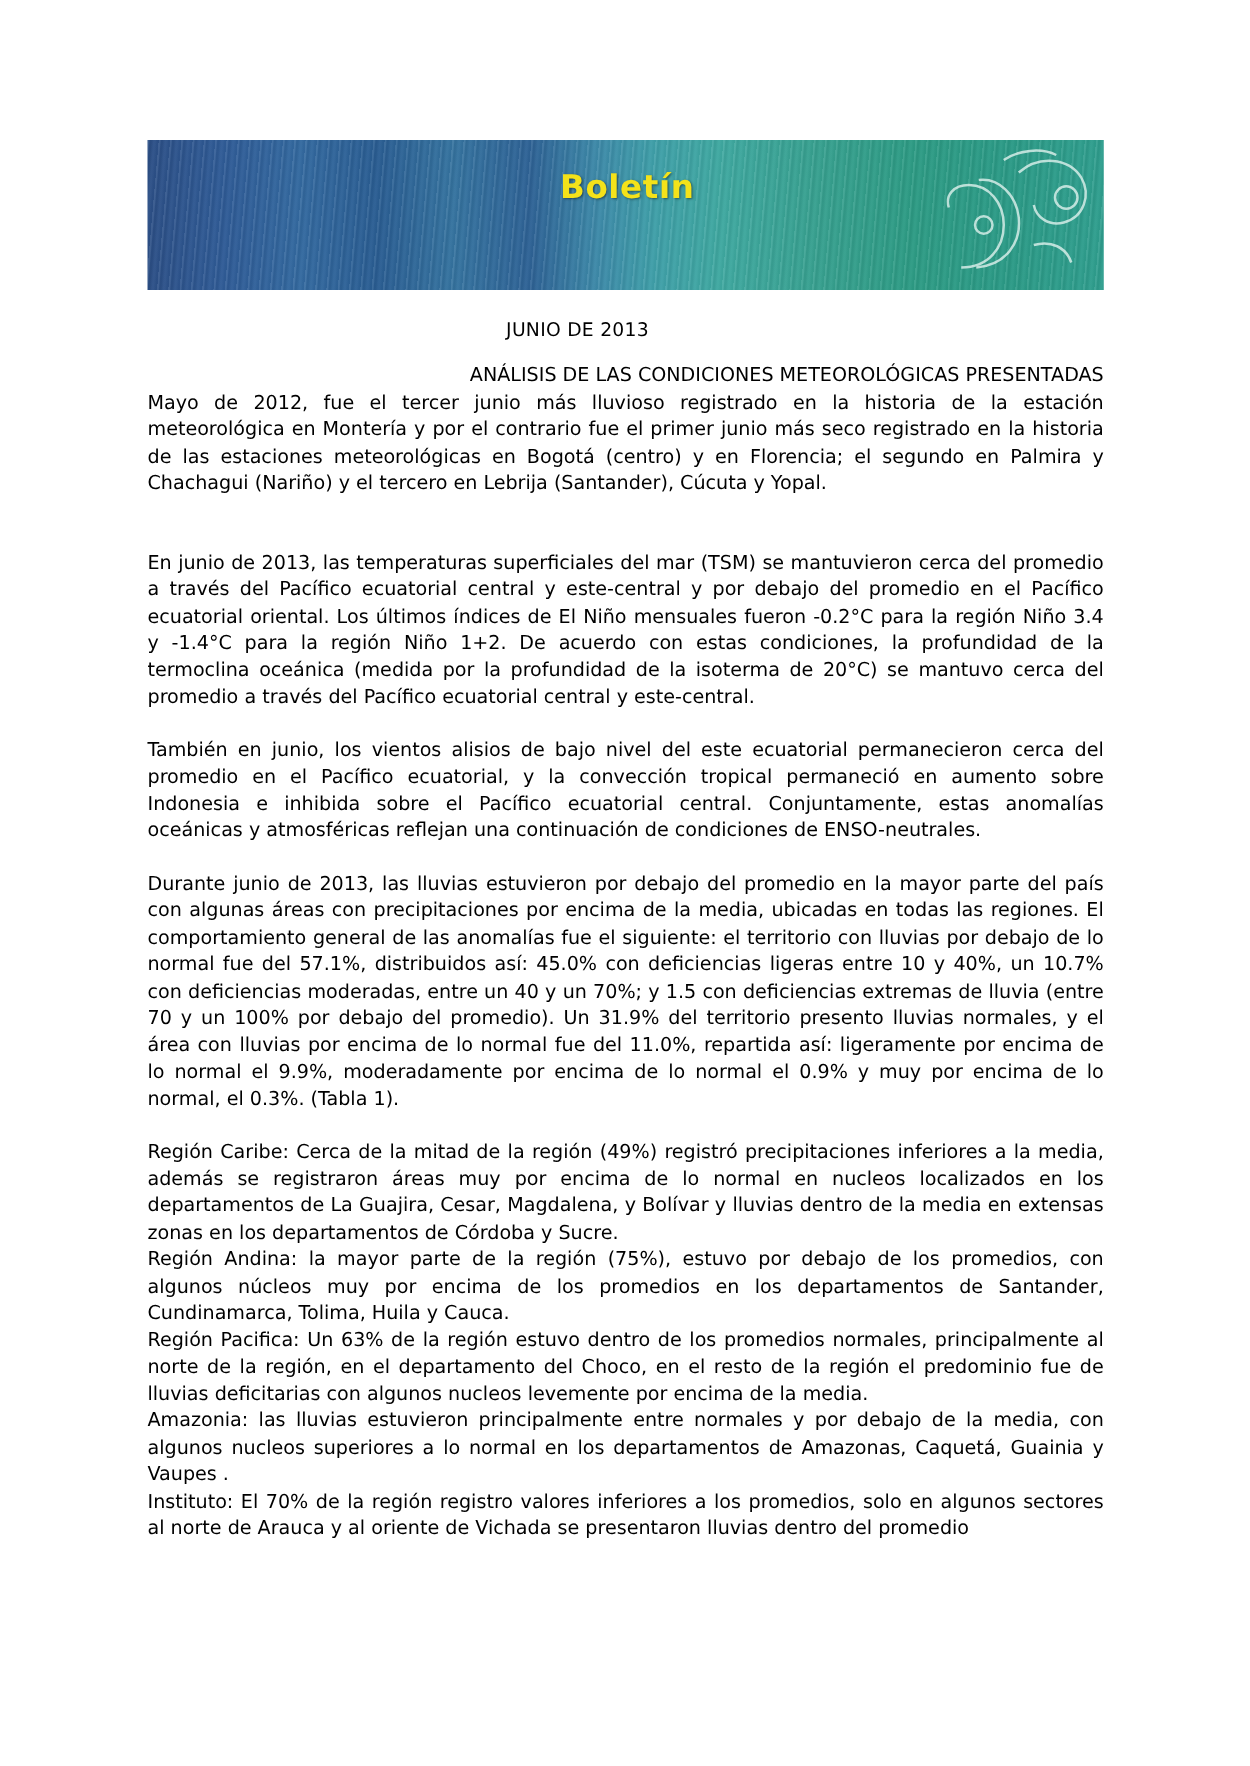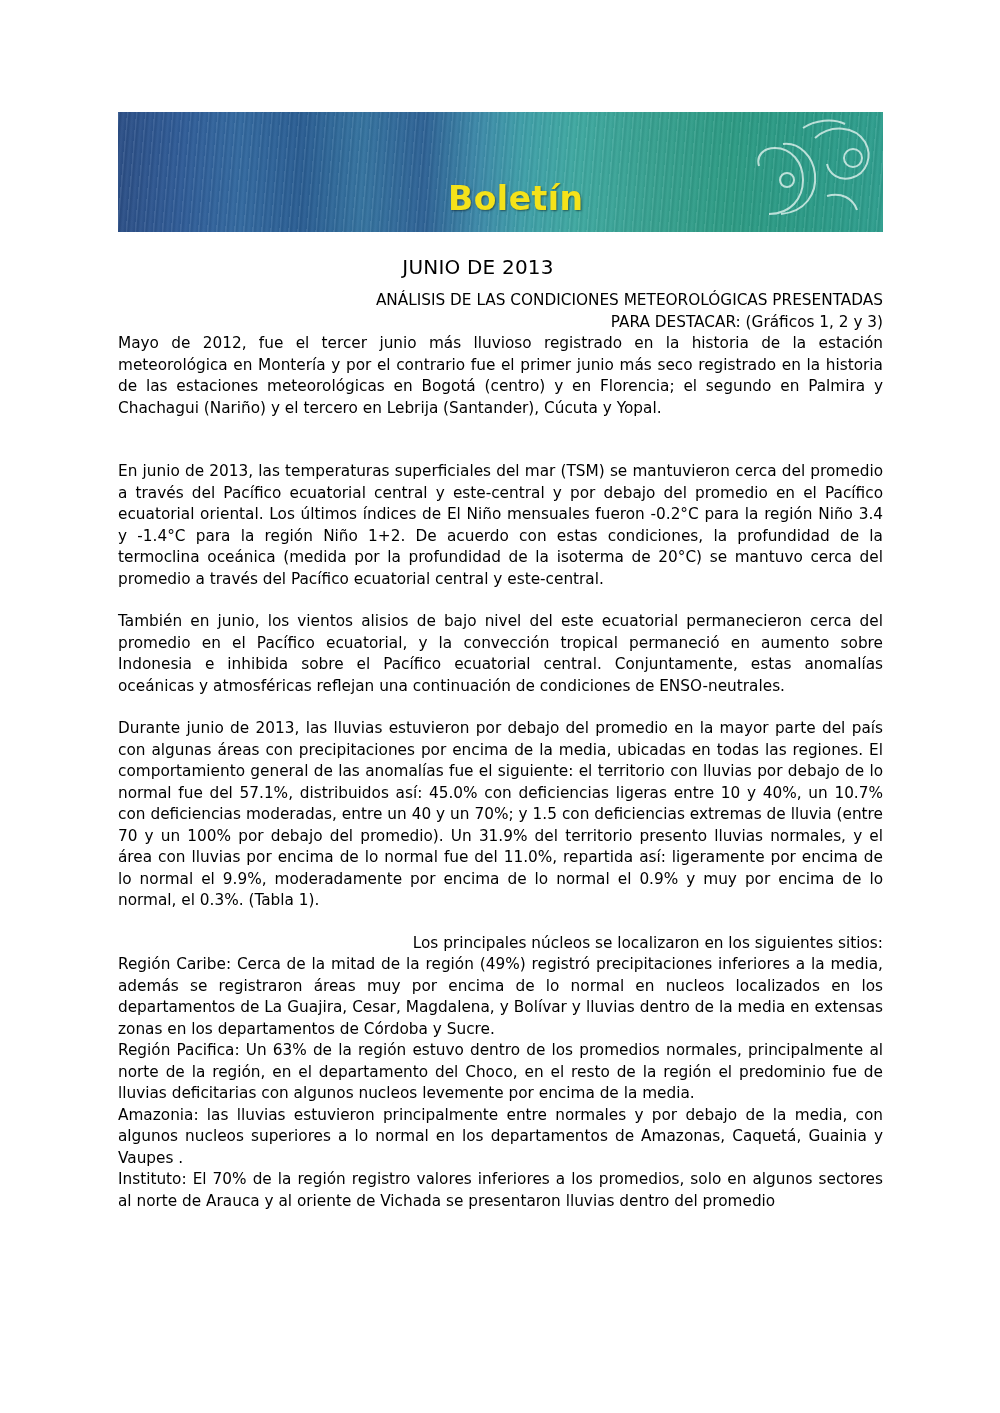--- a/index.html
+++ b/index.html
@@ -59,25 +59,24 @@
         rgba(0,0,0,0.03) 9px);
     opacity: .85;
   }
   .banner-title {
     position: absolute;
     left: 330px;
     top: 22px;
     color: #f4e21a;
     font-family: "DejaVu Sans", sans-serif;
     font-weight: bold;
-    font-size: 33px;
+    font-size: 26px;
     line-height: 33px;
     letter-spacing: .5px;
     text-shadow: 1px 1px 2px rgba(0,0,0,.45);
-    margin-top: 48px;
   }
   .banner-title .l2 { display:block; }
 
   .logo-wrap {
     position: absolute;
     left: 18px;
     top: 14px;
     width: 300px;
     height: 95px;
   }
@@ -166,23 +165,22 @@
     opacity: .85;
   }
 
   
   .doc-date {
     position: absolute;
     left: 0;
     top: 255px;
     width: 924px;
     text-align: center;
-    font-size: 20px;
+    font-size: 15px;
     letter-spacing: .2px;
-    margin-left: 16px;
   }
   .content {
     position: absolute;
     left: 118px;
     top: 290px;
     width: 765px;
     font-size: 15.3px;
     line-height: 21.5px;
   }
   .content p {
@@ -216,36 +214,35 @@
         <circle cx="96" cy="40" r="9"></circle>
         <circle cx="30" cy="62" r="7"></circle>
       </g>
     </svg>
   </div>
 
   <div class="doc-date">JUNIO DE 2013</div>
 
   <div class="content">
     <p class="plain">ANÁLISIS DE LAS CONDICIONES METEOROLÓGICAS PRESENTADAS</p>
-    <p class="plain">PARA DESTACAR: (Gráficos 1, 2 y 3)</p>
     <p>Mayo de 2012, fue el tercer junio más lluvioso registrado en la historia de la estación meteorológica en Montería y por el contrario fue el primer junio más seco registrado en la historia de las estaciones meteorológicas en Bogotá (centro) y en Florencia; el segundo en Palmira y Chachagui (Nariño) y el tercero en Lebrija (Santander), Cúcuta y Yopal.</p>
 
     <div class="gap"></div>
 
     <div class="gap"></div>
     <p>En junio de 2013, las temperaturas superficiales del mar (TSM) se mantuvieron cerca del promedio a través del Pacífico ecuatorial central y este-central y por debajo del promedio en el Pacífico ecuatorial oriental. Los últimos índices de El Niño mensuales fueron -0.2°C para la región Niño 3.4 y -1.4°C para la región Niño 1+2. De acuerdo con estas condiciones, la profundidad de la termoclina oceánica (medida por la profundidad de la isoterma de 20°C) se mantuvo cerca del promedio a través del Pacífico ecuatorial central y este-central.</p>
 
     <div class="gap"></div>
     <p>También en junio, los vientos alisios de bajo nivel del este ecuatorial permanecieron cerca del promedio en el Pacífico ecuatorial, y la convección tropical permaneció en aumento sobre Indonesia e inhibida sobre el Pacífico ecuatorial central. Conjuntamente, estas anomalías oceánicas y atmosféricas reflejan una continuación de condiciones de ENSO-neutrales.</p>
 
     <div class="gap"></div>
     <p>Durante junio de 2013, las lluvias estuvieron por debajo del promedio en la mayor parte del país con algunas áreas con precipitaciones por encima de la media, ubicadas en todas las regiones. El comportamiento general de las anomalías fue el siguiente: el territorio con lluvias por debajo de lo normal fue del 57.1%, distribuidos así: 45.0% con deficiencias ligeras entre 10 y 40%, un 10.7% con deficiencias moderadas, entre un 40 y un 70%; y 1.5 con deficiencias extremas de lluvia (entre 70 y un 100% por debajo del promedio). Un 31.9% del territorio presento lluvias normales, y el área con lluvias por encima de lo normal fue del 11.0%, repartida así: ligeramente por encima de lo normal el 9.9%, moderadamente por encima de lo normal el 0.9% y muy por encima de lo normal, el 0.3%. (Tabla 1).</p>
 
     <div class="gap"></div>
-    <p class="plain">Los principales núcleos se localizaron en los siguientes sitios:</p>
 
     <p><span class="b">Región Caribe:</span><span> Cerca de la mitad de la región (49%) registró precipitaciones inferiores a la media, además se registraron áreas muy por encima de lo normal en nucleos localizados en los departamentos de La Guajira, Cesar, Magdalena, y Bolívar y lluvias dentro de la media en extensas zonas en los departamentos de Córdoba y Sucre.</span></p>
+    <p><span class="b">Región Andina:</span><span> la mayor parte de la región (75%), estuvo por debajo de los promedios, con algunos núcleos muy por encima de los promedios en los departamentos de Santander, Cundinamarca, Tolima, Huila y Cauca.</span></p>
     <p><span class="b">Región Pacifica:</span><span> Un 63% de la región estuvo dentro de los promedios normales, principalmente al norte de la región, en el departamento del Choco, en el resto de la región el predominio fue de lluvias deficitarias con algunos nucleos levemente por encima de la media.</span></p>
     <p><span class="b">Amazonia:</span><span> las lluvias estuvieron principalmente entre normales y por debajo de la media, con algunos nucleos superiores a lo normal en los departamentos de Amazonas, Caquetá, Guainia y Vaupes .</span></p>
     <p><span class="b">Instituto:</span><span> El 70% de la región registro valores inferiores a los promedios, solo en algunos sectores al norte de Arauca y al oriente de Vichada se presentaron lluvias dentro del promedio</span></p>
   </div>
 
 </div>
 
 </body></html>

